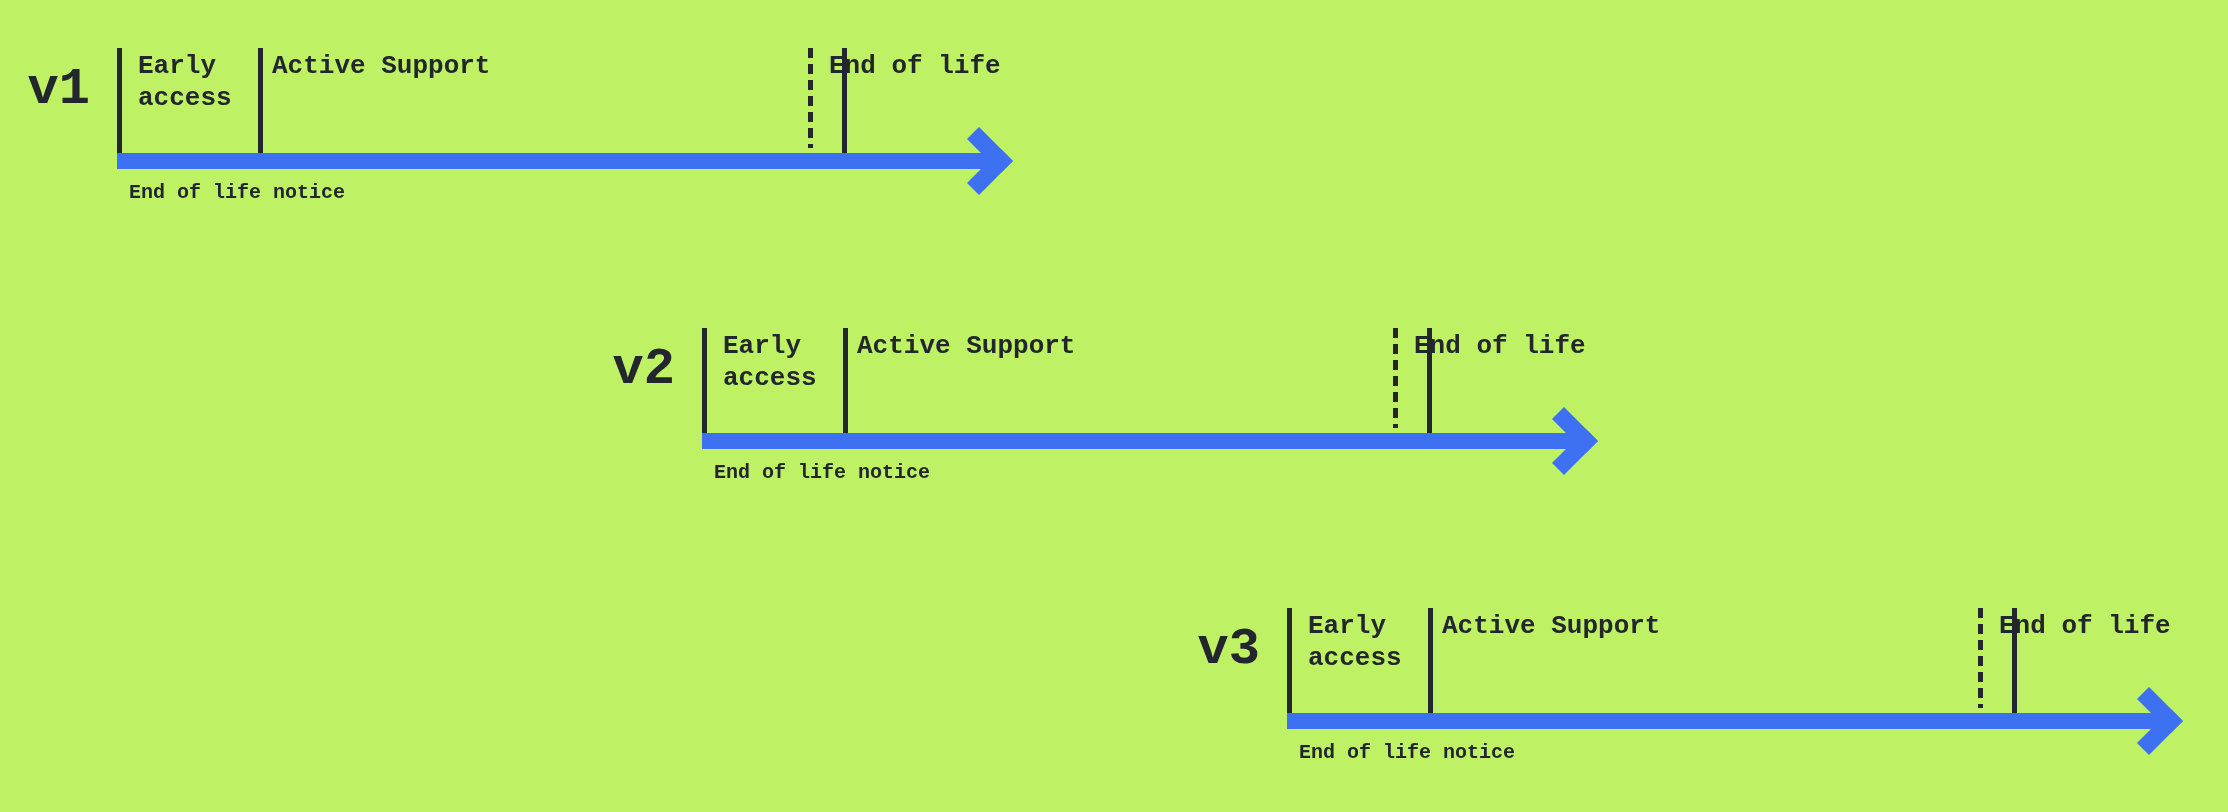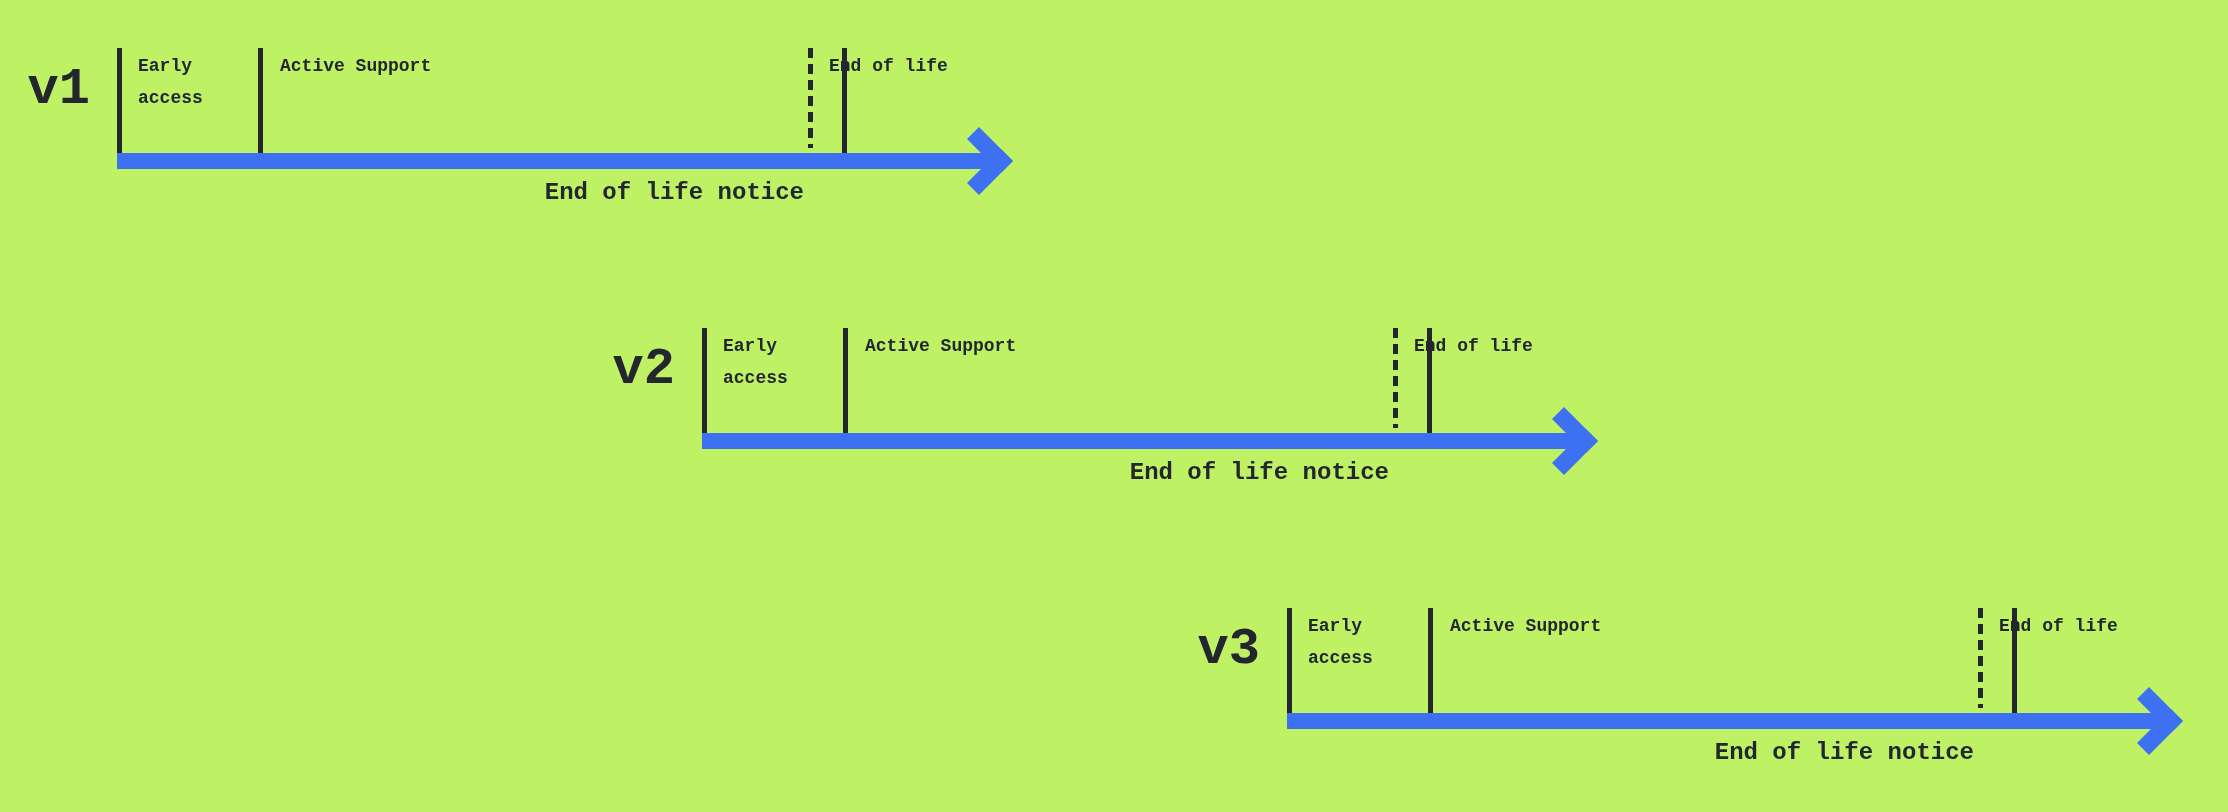--- a/index.html
+++ b/index.html
@@ -74,36 +74,35 @@
     top: 89px;
     width: 48px;
     height: 48px;
     border-top: 17px solid var(--blue);
     border-right: 17px solid var(--blue);
     transform: rotate(45deg);
   }
   .phase-label {
     position: absolute;
     top: 2px;
-    font-size: 18px;
+    font-size: 26px;
     font-weight: 700;
     line-height: 32px;
     color: var(--ink);
     white-space: pre-line;
   }
   .label-early   { left: 21px; }
-  .label-active  { left: 163px; }
+  .label-active  { left: 155px; }
   .label-eol     { left: 712px; }
   .notice-label {
     position: absolute;
     top: 130px;
-    left: 0;
+    left: 12px;
     width: 687px;
-    text-align: right;
-    font-size: 24px;
+    font-size: 20px;
     font-weight: 700;
     line-height: 30px;
     color: var(--ink);
     white-space: nowrap;
   }
 </style>
 </head>
 <body>
 
 <div class="canvas">

